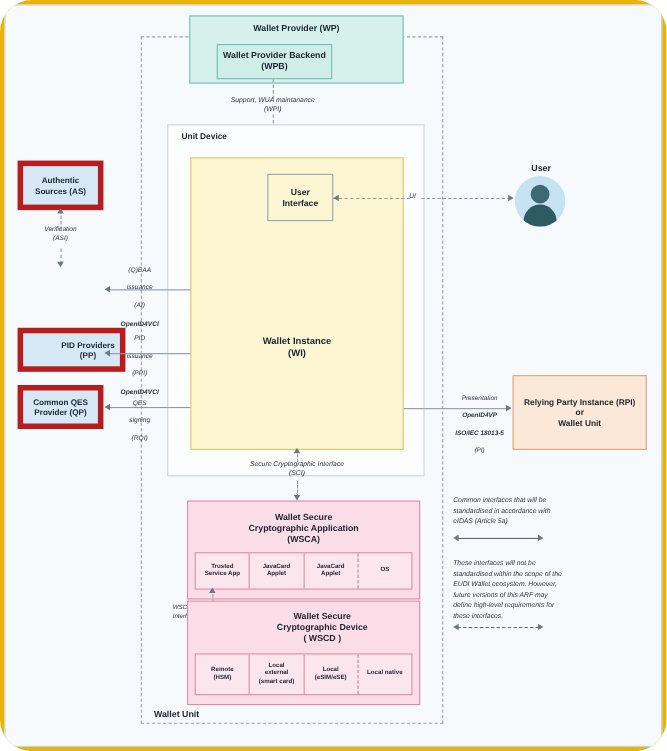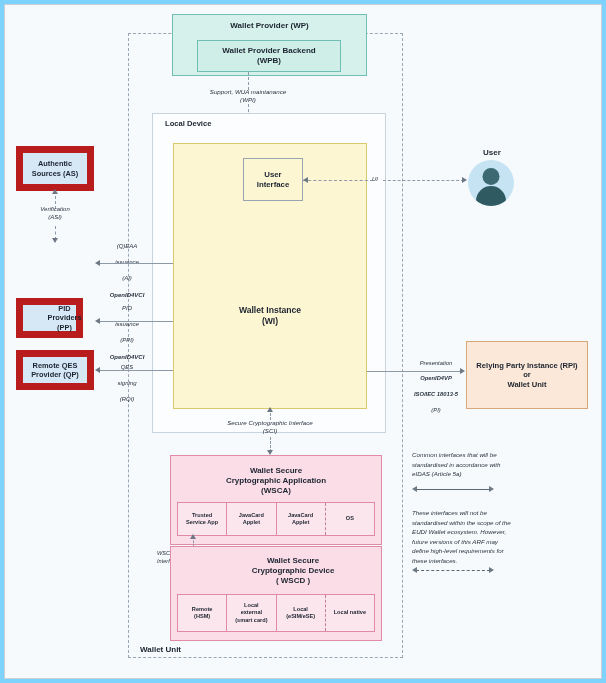--- a/index.html
+++ b/index.html
@@ -1,33 +1,34 @@
 <!DOCTYPE html>
 <html><head>
 <meta charset="utf-8">
 <style>
   html,body{margin:0;padding:0;background:#ffffff;}
   body{font-family:"Liberation Sans", sans-serif;}
   #canvas{
     position:relative;
     width:606px;height:683px;
-    background:#7dd3fc;
+    background:#eab308;
     overflow:hidden;
+    border-radius:29px;
   }
   .frame{
     position:absolute;left:4px;top:4px;width:598px;height:675px;
     border:1px solid #c9cfd6;box-sizing:border-box;background:#f7fafc;
   }
   .abs{position:absolute;box-sizing:border-box;}
   .box{
     display:flex;flex-direction:column;align-items:center;justify-content:center;
     text-align:center;font-weight:bold;color:#1c2430;line-height:1.25;
   }
   
-  .blue{background:#d6e8f6;border:7px solid #b91c1c;}
+  .blue{background:#d6e8f6;border:5px solid #b91c1c;}
   .teal{background:#d6f1ec;border:1px solid #6fbfb4;}
   .yellow{background:#fdf6d3;border:1px solid #d9c96a;}
   .pink{background:#fbdde7;border:1px solid #e08aa5;}
   .peach{background:#fbe8d8;border:1px solid #d8a77c;}
   .white{background:#ffffff;border:1px solid #9aa4b0;}
   .plain{background:#fbfdfe;border:1px solid #c9d3dc;}
 
   .dashedbox{border:1px dashed #9aa6b2;background:transparent;}
 
   .lbl{
@@ -70,33 +71,33 @@
 <body>
 
 <div id="canvas">
   <div class="frame"></div>
 
   <div class="abs dashedbox" style="left:128px;top:33px;width:275px;height:625px;"></div>
 
   <div class="abs teal box" style="left:172px;top:14px;width:195px;height:62px;justify-content:flex-start;padding-top:6px;font-size:8px;">
     <div>Wallet Provider (WP)</div>
   </div>
-  <div class="abs teal box" style="left:197px;top:40px;width:144px;height:32px;font-size:8px;white-space:pre-line;background:#cfeee8;">
+  <div class="abs teal box" style="left:197px;top:40px;width:105px;height:32px;font-size:8px;white-space:pre-line;background:#cfeee8;">
     <div>Wallet Provider Backend
 (WPB)</div>
   </div>
 
   <div class="vline" style="left:248px;top:72px;height:18px;"></div>
   <div class="lbl" style="left:198px;top:88px;width:100px;font-size:6.2px;">Support, WUA maintanance
 (WPI)</div>
   <div class="vline" style="left:248px;top:104px;height:34px;"></div>
   <div class="arrow ar-down" style="left:245px;top:136px;"></div>
 
   <div class="abs plain" style="left:152px;top:113px;width:234px;height:320px;"></div>
-  <div class="ttl" style="left:165px;top:119px;font-size:7.6px;">Local Device</div>
+  <div class="ttl" style="left:165px;top:119px;font-size:7.6px;">Unit Device</div>
 
   <div class="abs yellow box" style="left:173px;top:143px;width:194px;height:266px;font-size:8.6px;white-space:pre-line;">
     <div style="margin-top:80px;">Wallet Instance
 (WI)</div>
   </div>
 
   <div class="abs white box" style="left:243px;top:158px;width:60px;height:43px;font-size:7.8px;white-space:pre-line;background:#fdf6d3;">
     <div>User
 Interface</div>
   </div>
@@ -119,27 +120,27 @@
   </div>
 
   <div class="vline" style="left:55px;top:191px;height:18px;"></div>
   <div class="lbl" style="left:25px;top:205px;width:60px;font-size:6px;">Verification
 (ASI)</div>
   <div class="vline" style="left:55px;top:226px;height:14px;"></div>
   <div class="arrow ar-down" style="left:52px;top:238px;"></div>
   <div class="arrow ar-up" style="left:52px;top:189px;"></div>
 
 
-  <div class="abs blue box" style="left:16px;top:298px;width:67px;height:40px;font-size:7.4px;white-space:pre-line;padding-left:30px;">
+  <div class="abs blue box" style="left:16px;top:298px;width:98px;height:40px;font-size:7.4px;white-space:pre-line;padding-left:30px;">
     <div>PID Providers
 (PP)</div>
   </div>
 
   <div class="abs blue box" style="left:16px;top:350px;width:78px;height:40px;font-size:7.4px;white-space:pre-line;">
-    <div>Remote QES
+    <div>Common QES
 Provider (QP)</div>
   </div>
 
   <div class="lbl" style="left:96px;top:234px;width:62px;font-size:6px;">
     <div>(Q)EAA</div>
     <div>issuance</div>
     <div>(AI)</div>
     <div style="font-weight:bold;">OpenID4VCI</div>
   </div>
   <div class="hline" style="left:100px;top:263px;width:73px;"></div>

